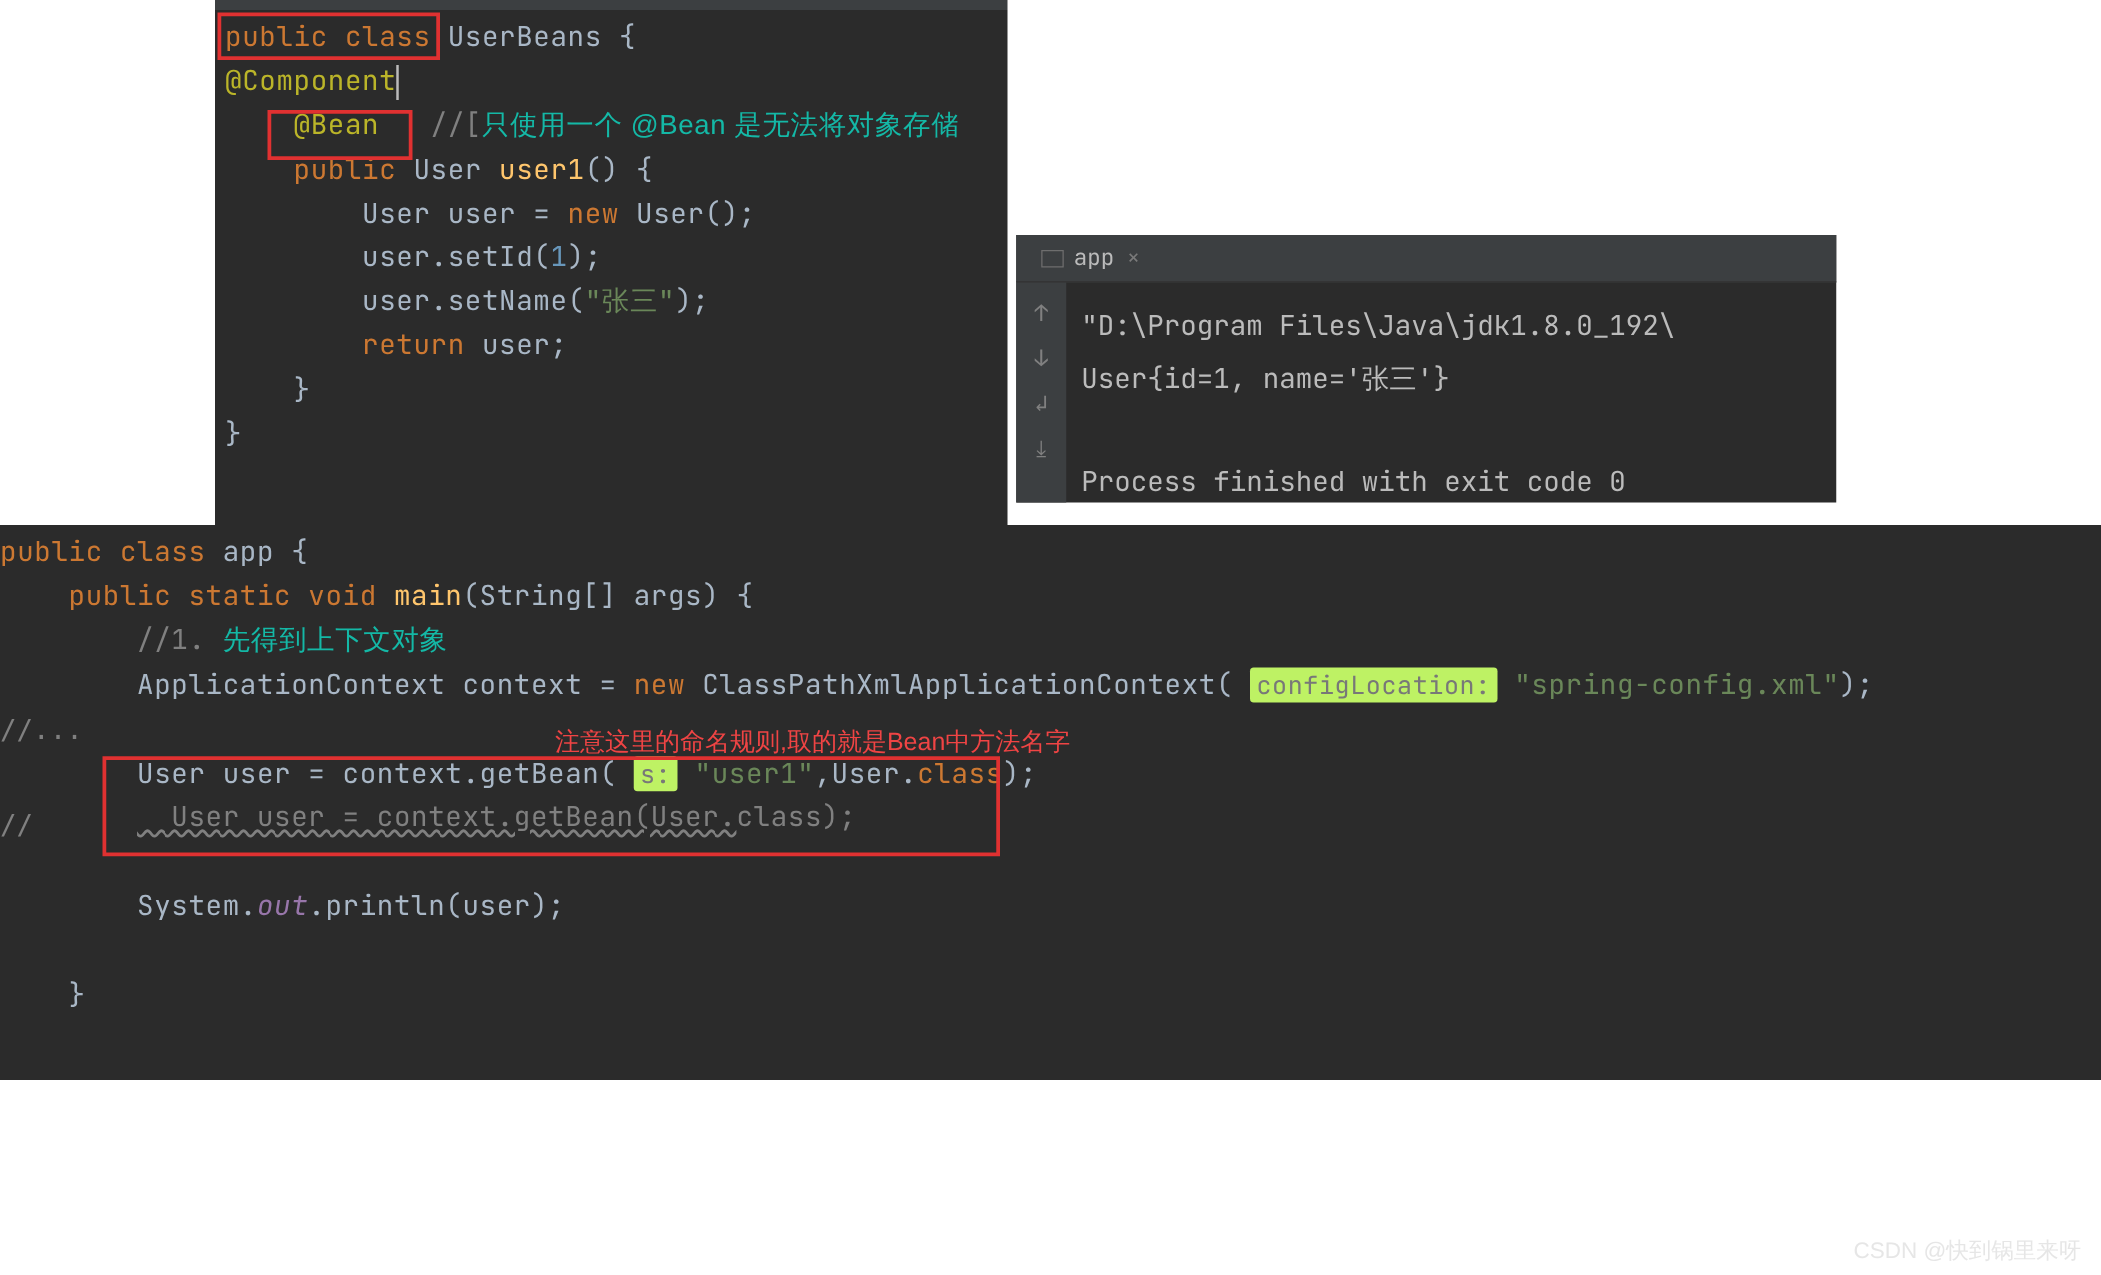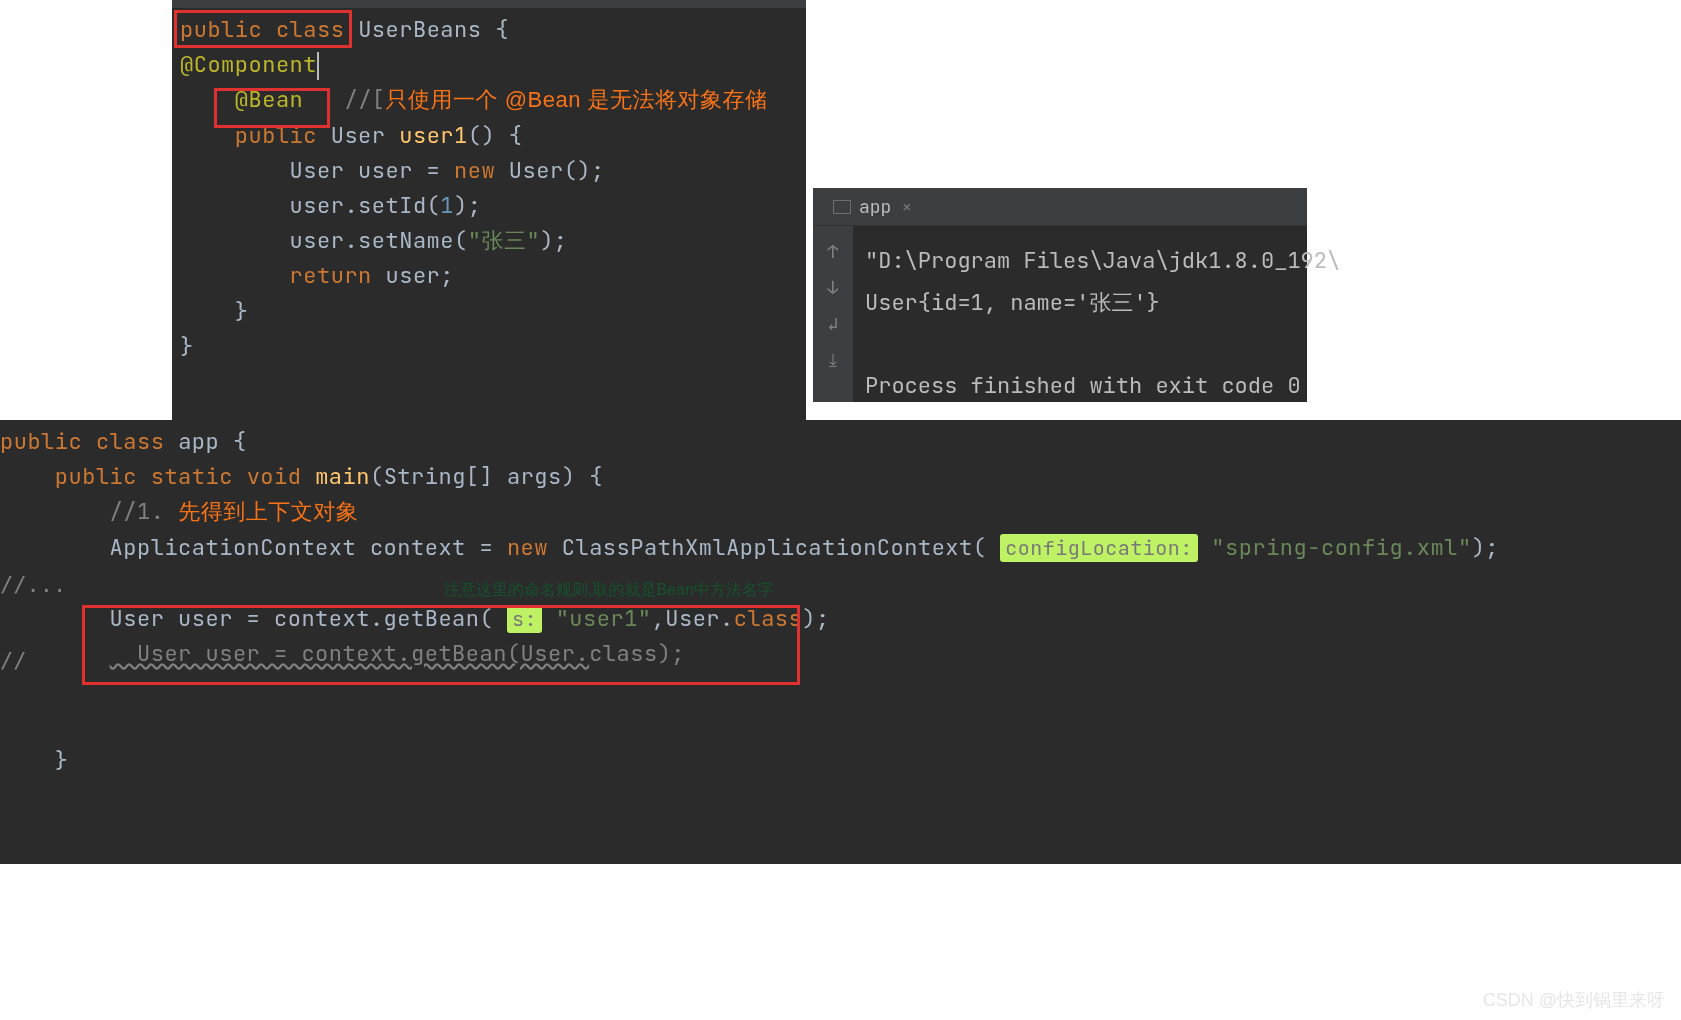--- a/index.html
+++ b/index.html
@@ -23,33 +23,33 @@
     font-size: 22px;
     letter-spacing: 0.5px;
   }
   .kw { color: #cc7832; }
   .anno { color: #bbb529; }
   .str { color: #6a8759; }
   .num { color: #6897bb; }
   .ident { color: #a9b7c6; }
   .method { color: #ffc66d; }
   .comment { color: #808080; }
-  .comment-cn { color: #f97316; font-family: 'Microsoft YaHei', sans-serif; }
+  .comment-cn { color: #14b8a6; font-family: 'Microsoft YaHei', sans-serif; }
   .param-hint { color: #787878; background: #bef264; padding: 1px 5px; border-radius: 3px; font-size: 20px; }
   .static-ital { font-style: italic; color: #9876aa; }
   .redbox {
     position: absolute;
     border: 3px solid #e03131;
     pointer-events: none;
   }
   .red-text {
     position: absolute;
-    color: #14532d;
+    color: #ef4444;
     font-family: 'Microsoft YaHei', sans-serif;
-    font-size: 16px;
+    font-size: 20px;
   }
   .caret {
     display: inline-block;
     width: 2px;
     height: 28px;
     background: #bbbbbb;
     vertical-align: middle;
   }
   
   .console {
@@ -147,31 +147,32 @@
 
 <div class="editor-pane" style="left:0px; top:420px; width:1681px; height:444px; padding-top:4px;">
   <div class="code-line"><span class="kw">public</span> <span class="kw">class</span> <span class="ident">app {</span></div>
   <div class="code-line">    <span class="kw">public</span> <span class="kw">static</span> <span class="kw">void</span> <span class="method">main</span><span class="ident">(String[] args) {</span></div>
   <div class="code-line">        <span class="comment">//1. </span><span class="comment-cn">先得到上下文对象</span></div>
   <div class="code-line">        <span class="ident">ApplicationContext context = </span><span class="kw">new</span><span class="ident"> ClassPathXmlApplicationContext(</span> <span class="param-hint">configLocation:</span> <span class="str">"spring-config.xml"</span><span class="ident">);</span></div>
   <div class="code-line" style="height:36px;"></div>
   <div class="code-line">        <span class="ident">User user = context.getBean(</span> <span class="param-hint">s:</span> <span class="str">"user1"</span><span class="ident">,User.</span><span class="kw">class</span><span class="ident">);</span></div>
   <div class="code-line">        <span class="comment wavy">  User user = context.getBean(User.</span><span class="comment">class</span><span class="comment">);</span></div>
   <div class="code-line" style="height:36px;"></div>
+  <div class="code-line">        <span class="ident">System.</span><span class="static-ital">out</span><span class="ident">.println(user);</span></div>
   <div class="code-line" style="height:36px;"></div>
   <div class="code-line">    <span class="ident">}</span></div>
 </div>
 
 <div style="position:absolute; left:0; top:572px; color:#808080; font-size:22px; font-family:monospace;">//...</div>
 <div style="position:absolute; left:0; top:648px; color:#808080; font-size:22px; font-family:monospace;">//</div>
 
 <div class="red-text" style="left:444px; top:580px;">注意这里的命名规则,取的就是Bean中方法名字</div>
 <div class="redbox" style="left:82px; top:605px; width:718px; height:80px;"></div>
 
-<div class="console" style="left:813px; top:188px; width:494px; height:214px;">
+<div class="console" style="left:813px; top:188px; width:656px; height:214px;">
   <div class="console-tabbar">
     <span class="iconbox"></span>
     <span>app</span>
     <span class="closex">×</span>
   </div>
   <div class="console-sidebar">
     <div class="sicon">↑</div>
     <div class="sicon">↓</div>
     <div class="sicon">↲</div>
     <div class="sicon">⤓</div>

